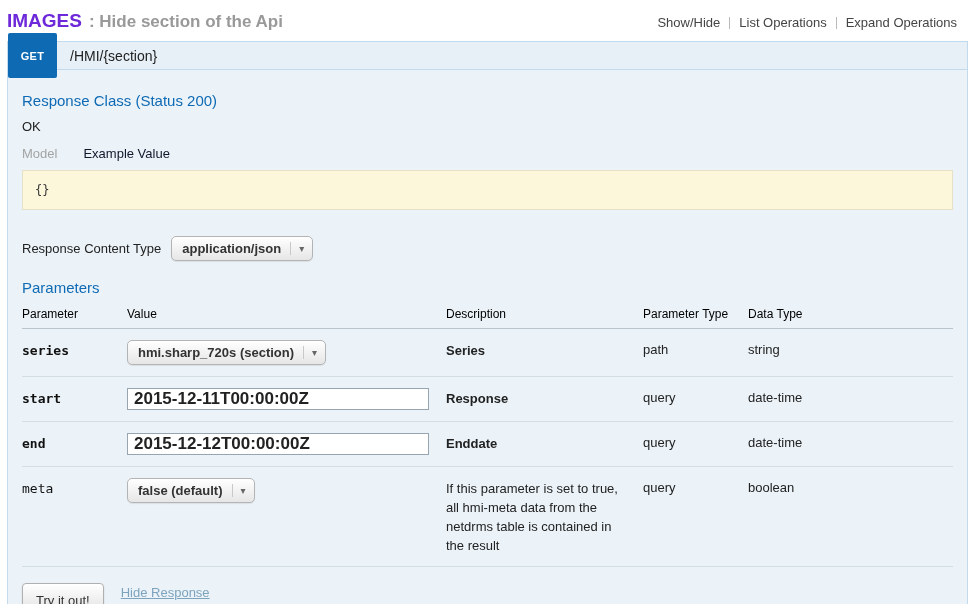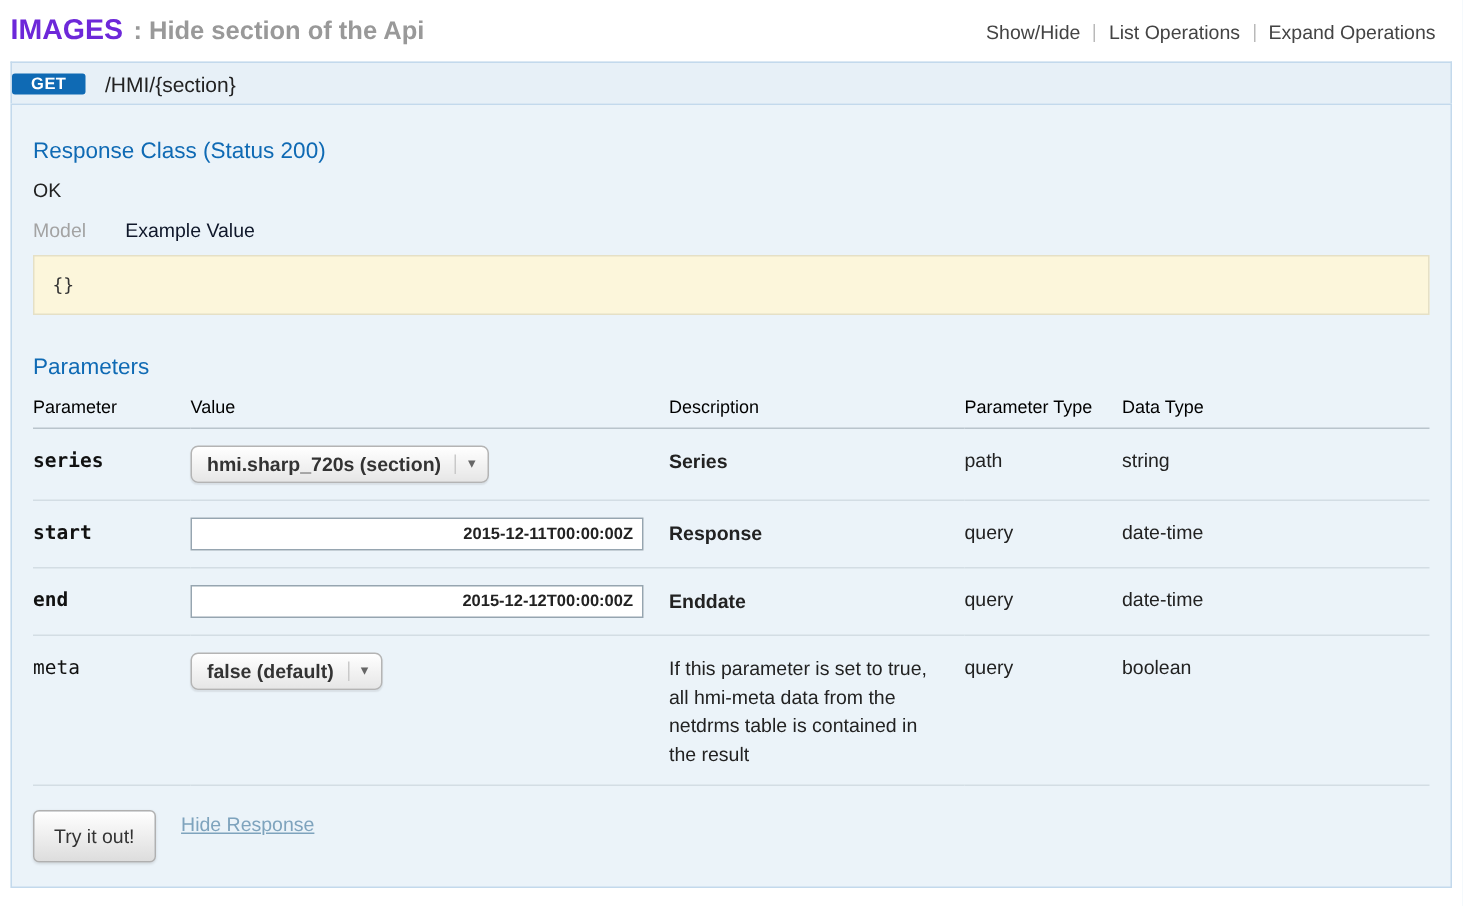--- a/index.html
+++ b/index.html
@@ -60,21 +60,21 @@
     height: 28px;
     cursor: pointer;
   }
   .http-method {
     background: #0f6ab4;
     color: #ffffff;
     font-size: 11px;
     font-weight: bold;
     text-transform: uppercase;
     width: 49px;
-    height: 14px;
+    height: 45px;
     display: inline-flex;
     align-items: center;
     justify-content: center;
     border-radius: 2px;
     letter-spacing: 0.3px;
   }
   .op-path {
     margin-left: 13px;
     font-size: 14px;
     color: #222222;
@@ -175,24 +175,23 @@
   .ptype, .dtype { color: #222222; padding-top: 13px !important; }
   .pdesc { padding-top: 13px !important; }
 
   .pinput {
     width: 302px;
     height: 22px;
     border: 1px solid #96a5b0;
     background: #ffffff;
     padding: 2px 6px;
     font-family: "Liberation Sans", sans-serif;
-    font-size: 11px;
+    font-size: 17px;
     font-weight: bold;
     color: #222222;
-    text-align: right;
   }
 
   .footer-row {
     display: flex;
     align-items: center;
     margin-top: 16px;
   }
   .try-btn {
     font-family: "Liberation Sans", sans-serif;
     font-size: 13px;
@@ -243,20 +242,27 @@
       <h4 class="blue-heading">Response Class (Status 200)</h4>
       <div class="status-text">OK</div>
 
       <div class="tabs">
         <span class="tab inactive">Model</span>
         <span class="tab active">Example Value</span>
       </div>
 
       <pre class="code-block">{}</pre>
 
+      <div class="content-type-row">
+        <span class="ct-label">Response Content Type</span>
+        <span class="fake-select">
+          <span class="fs-value">application/json</span>
+          <span class="fs-arrow"></span>
+        </span>
+      </div>
 
       <h4 class="blue-heading params-heading">Parameters</h4>
 
       <table class="params-table">
         <colgroup>
           <col style="width:105px">
           <col style="width:319px">
           <col style="width:197px">
           <col style="width:105px">
           <col>

